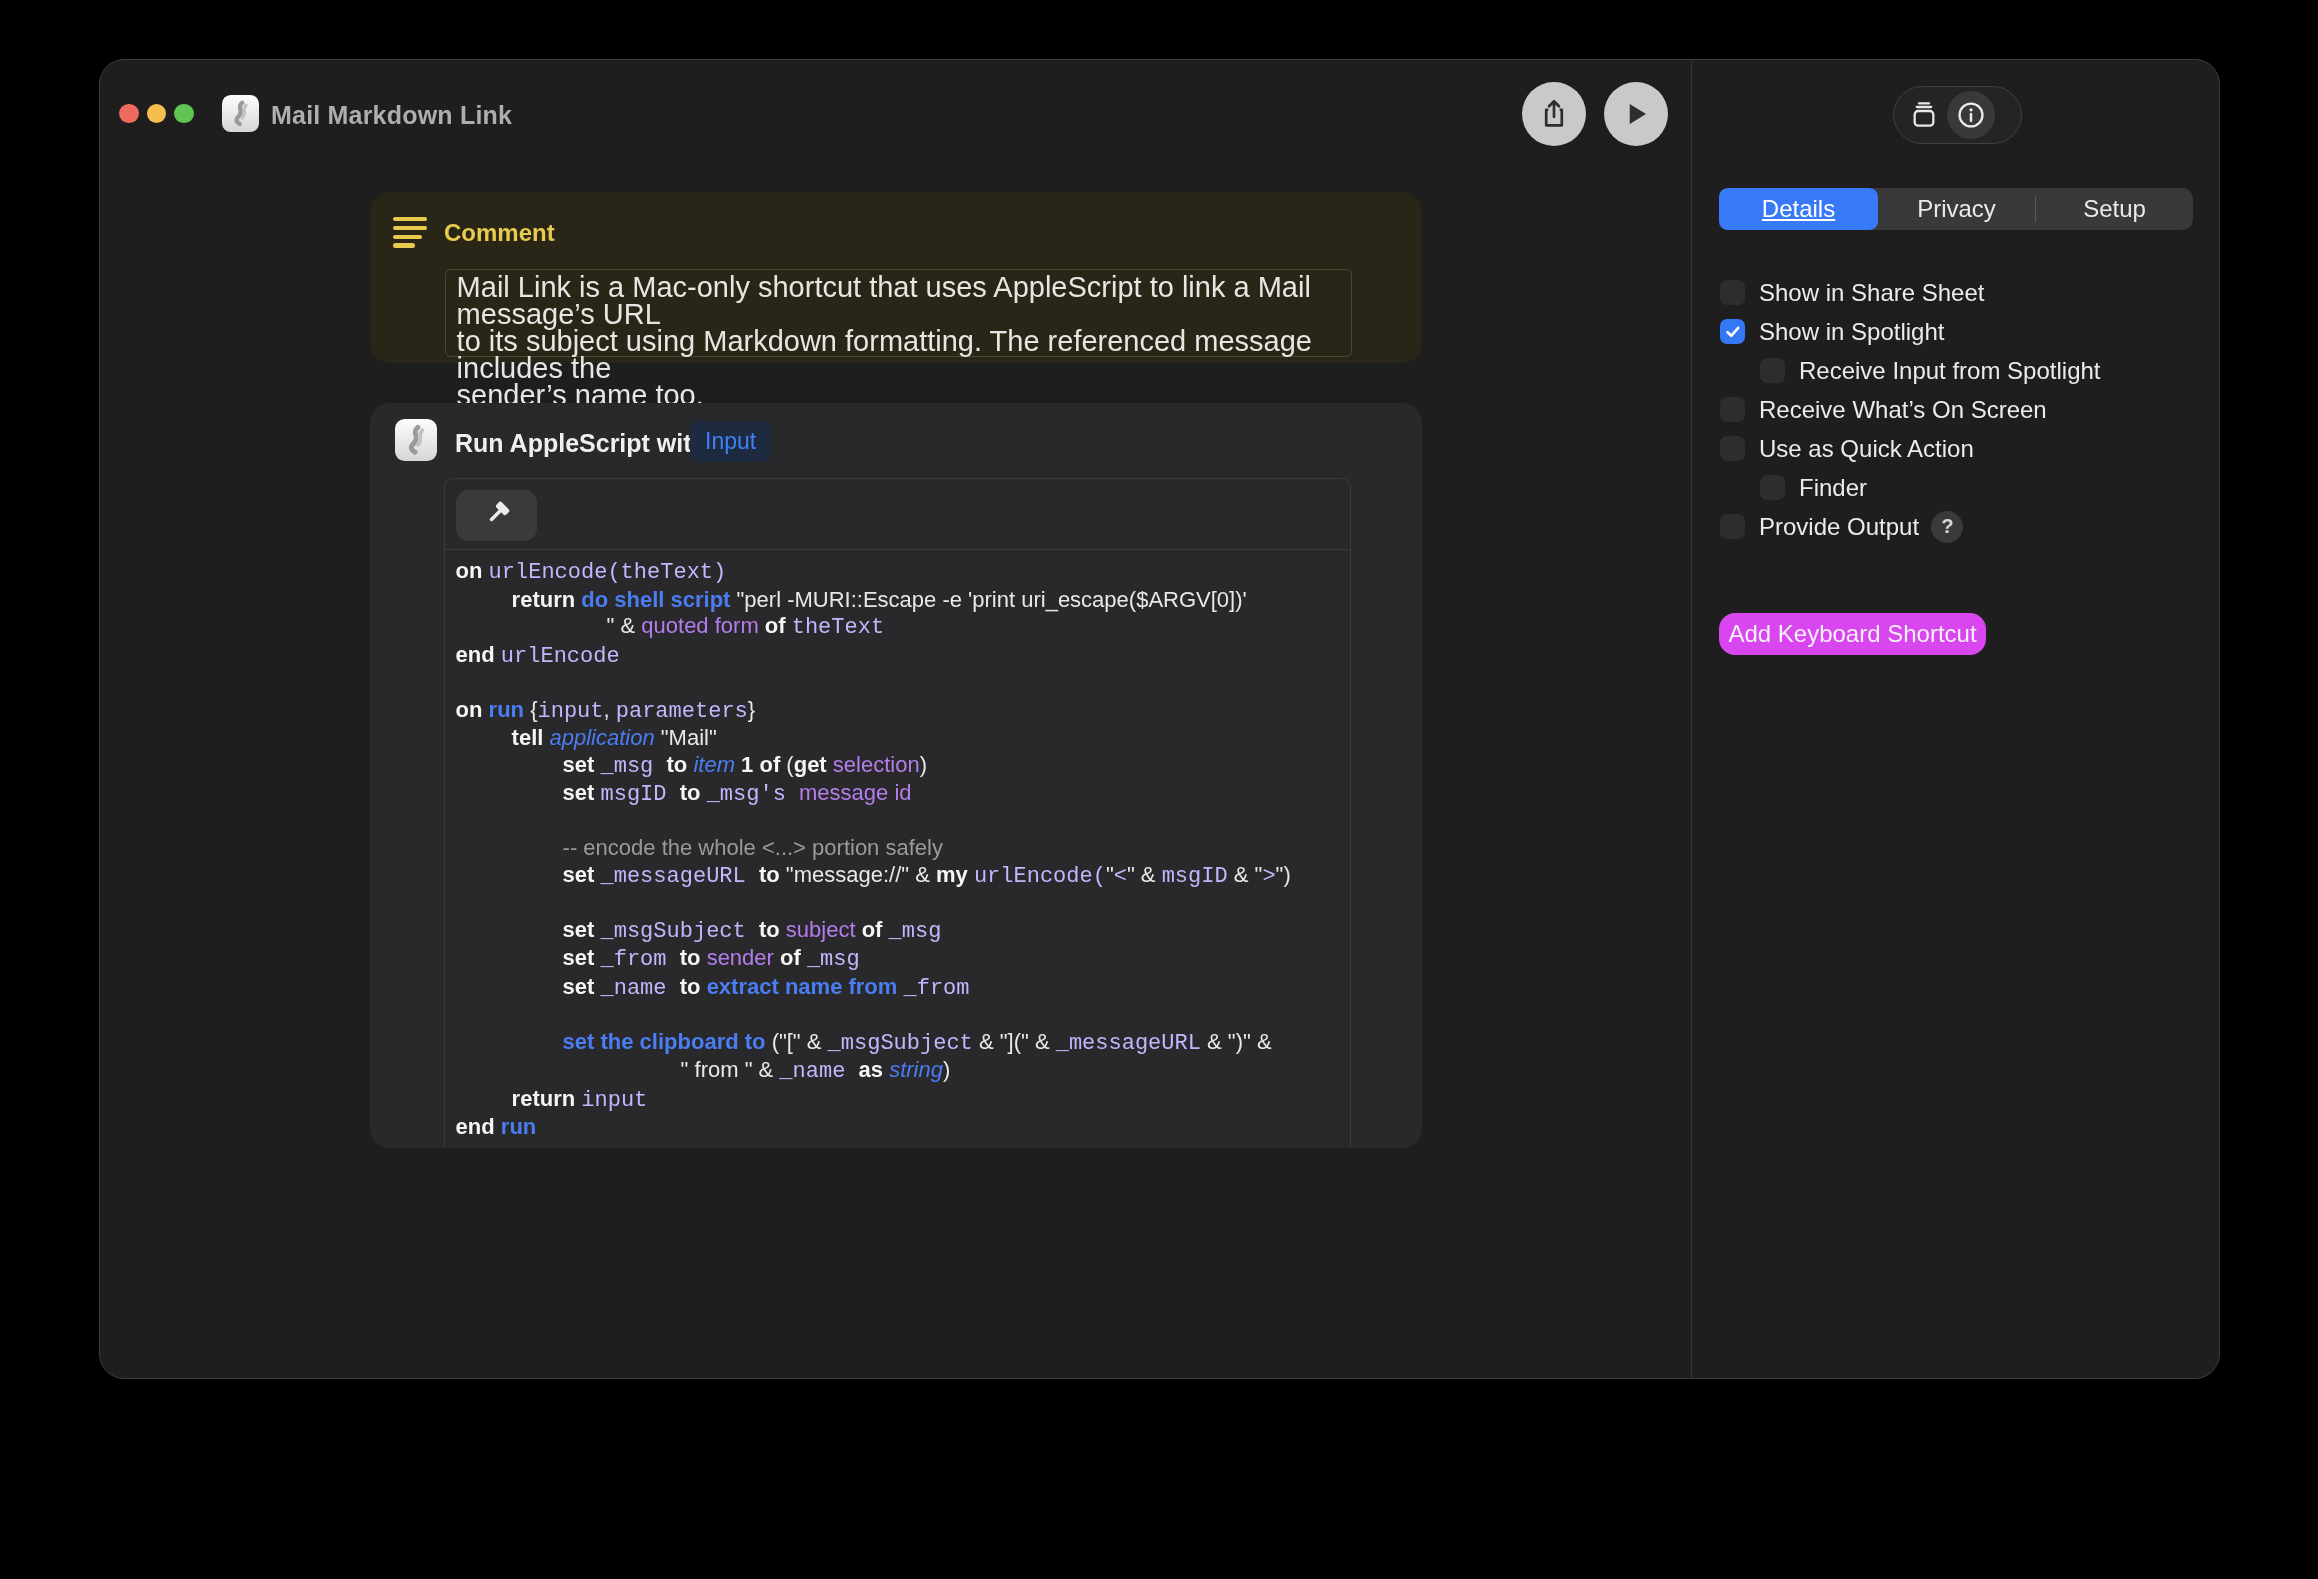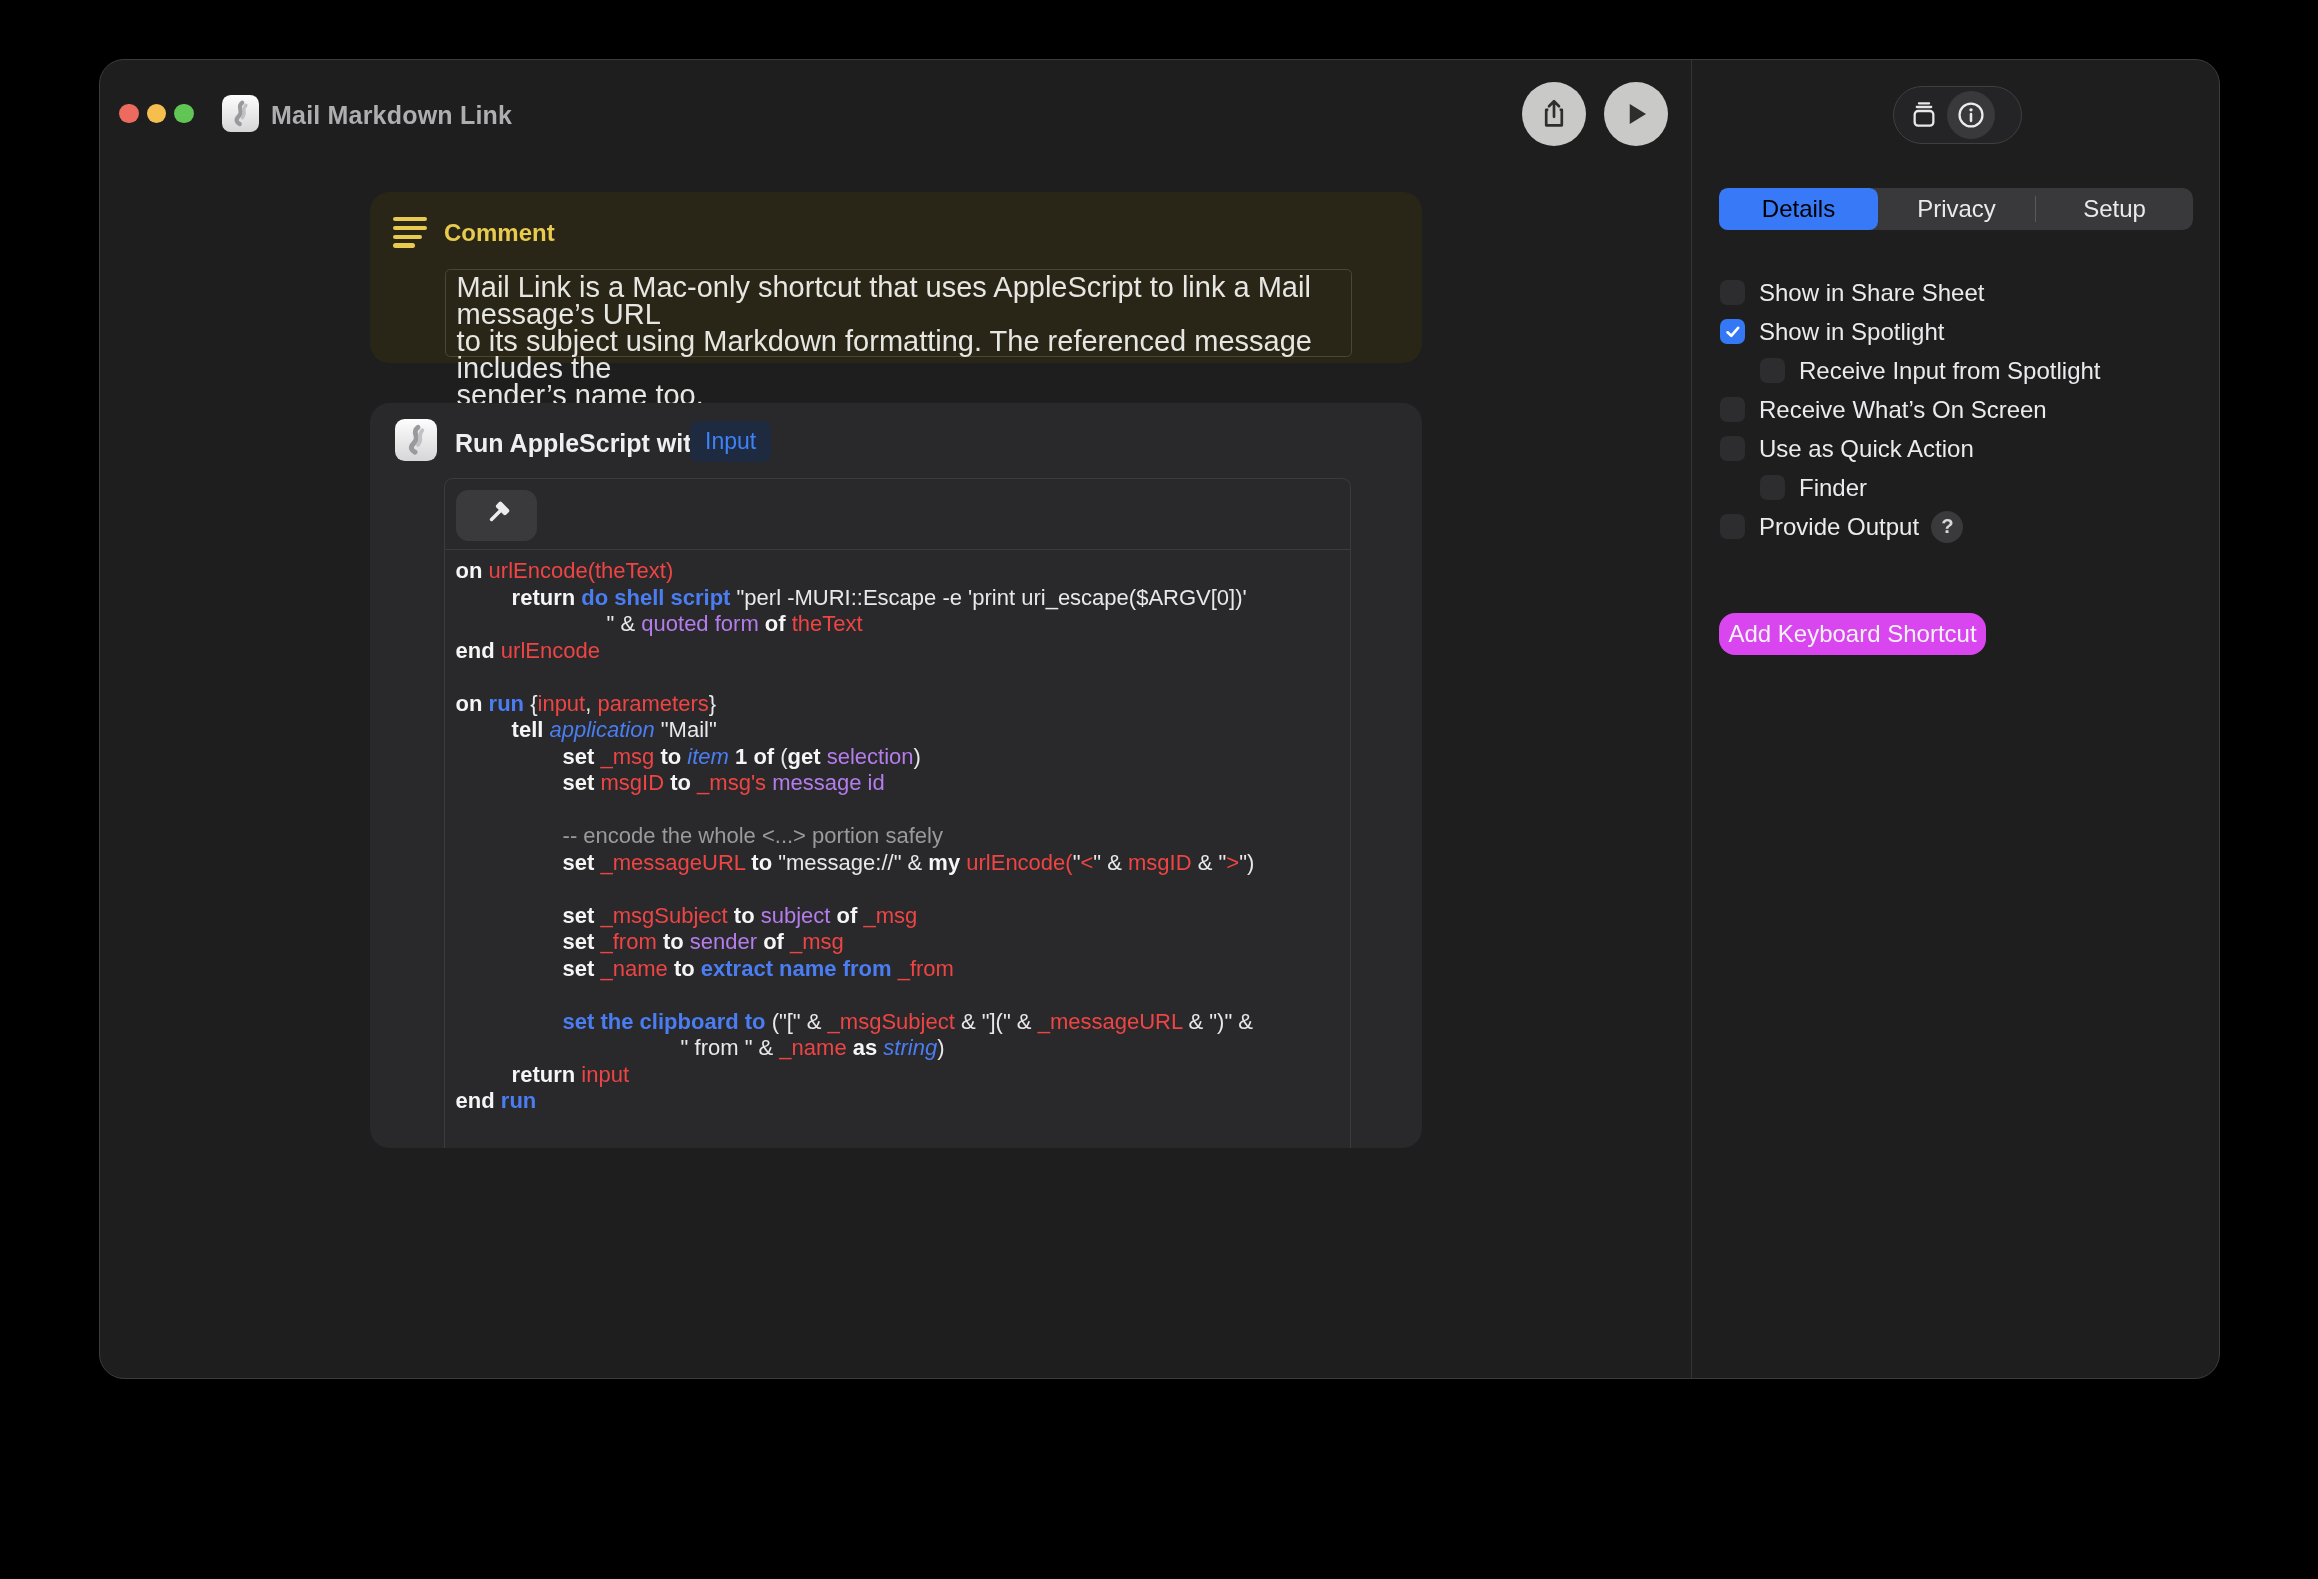--- a/index.html
+++ b/index.html
@@ -78,21 +78,21 @@
   }
   .code-toolbar { height:71px; border-bottom:0.9px solid #3b3b3d; position:relative; }
   .hammer-btn {
     position:absolute; left:10.6px; top:10.6px; width:81px; height:51px;
     background:#3a3a3c; border-radius:12.4px;
     display:flex; align-items:center; justify-content:center;
   }
   .code-area { padding:8px 7px 0 10.6px; font-size:22px; line-height:26.5px; }
   .code-line { white-space:pre; }
   .tok-kw  { color:#f5f5f5; font-weight:700; }
-  .tok-fn  { color:#ef4444; }
+  .tok-fn  { color:#c4b5fd;font-family:Liberation Mono, monospace; }
   .tok-cmd { color:#4a7df2; font-weight:700; }
   .tok-cls { color:#4a7df2; font-style:italic; }
   .tok-prop{ color:#b47deb; }
   .tok-pl  { color:#e8e8e8; }
   .tok-cmt { color:#9a9a9a; }
 
   
   .view-pill {
     position:absolute; left:201px; top:26px; width:129px; height:58px;
     border:0.9px solid #3f3f41; background:#242426; border-radius:29px;
@@ -103,21 +103,21 @@
     display:flex; align-items:center; justify-content:center;
   }
   .segmented {
     position:absolute; left:27px; top:128px; width:474px; height:42px;
     background:#39393b; border-radius:10.6px; display:flex; align-items:stretch;
   }
   .segment {
     display:flex; align-items:center; justify-content:center;
     font-size:24px; color:#eaeaec; flex:1; position:relative;
   }
-  .segment.selected { background:#3779f6; border-radius:8.8px; color:#000000; flex:0 0 159px; }
+  .segment.selected { background:#3779f6; border-radius:8.8px; color:#ffffff; flex:0 0 159px;text-decoration:underline; }
   .seg-divider { width:0.9px; background:#59595b; margin:8px 0; }
 
   .options { position:absolute; left:0; top:213px; width:100%; }
   .opt-row { height:39px; display:flex; align-items:center; padding-left:28px; }
   .opt-row.indented { padding-left:68px; }
   .checkbox {
     width:25px; height:25px; border-radius:7px; background:#2d2d30;
     margin-right:14px; flex:0 0 auto; display:flex; align-items:center; justify-content:center;
   }
   .checkbox.checked { background:#3478f6; }

